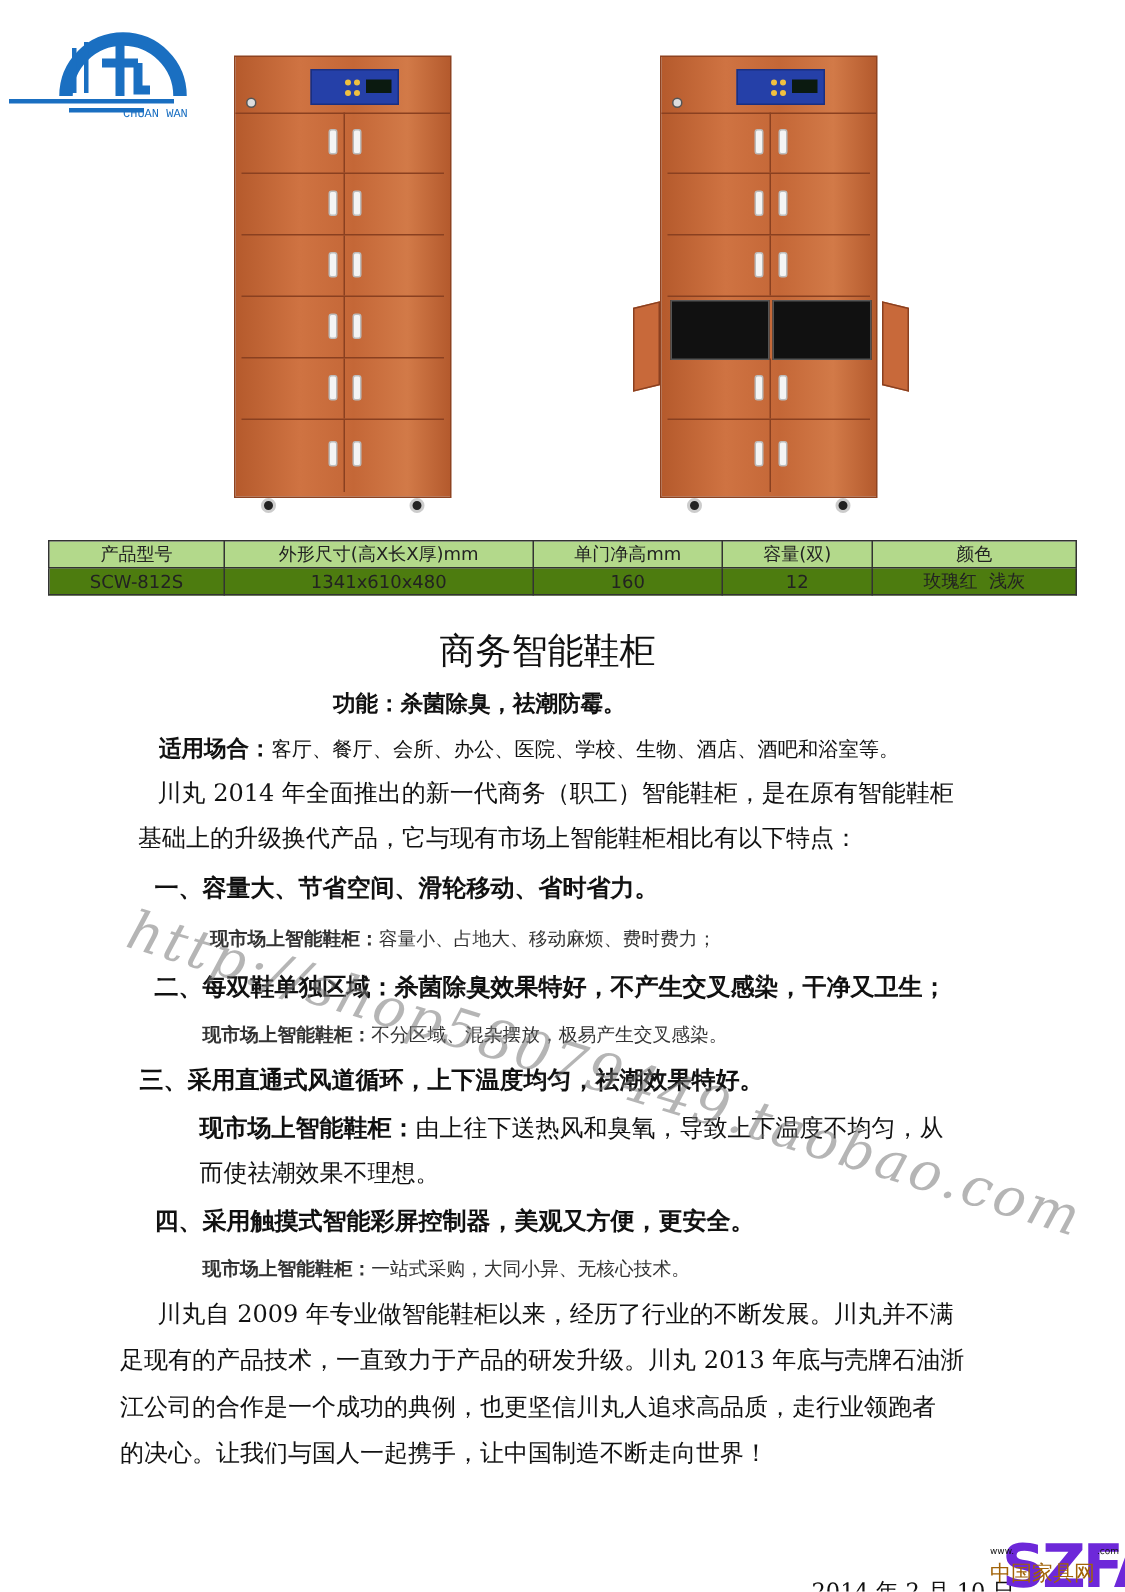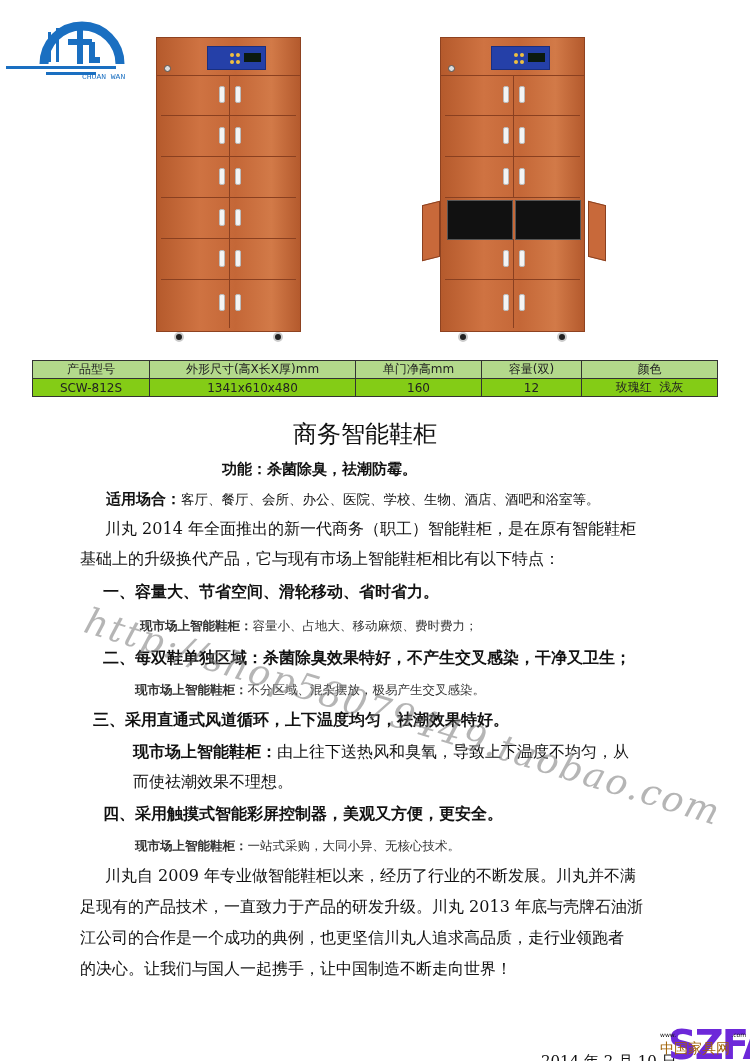--- a/index.html
+++ b/index.html
@@ -36,21 +36,21 @@
   .wheel { position: absolute; bottom: 0; width: 10px; height: 10px; border-radius: 50%;
            background: #222; border: 2px solid #ccc; box-sizing: border-box; }
   .open-box { position: absolute; background: #111; border: 1px solid #555; }
   .open-door { position: absolute; background: #c8693a; border: 1px solid #8a4020; }
 
   
   .spec { position: absolute; left: 32px; top: 360px; width: 686px; border-collapse: collapse;
           font-family: "DejaVu Sans", "Liberation Sans", sans-serif; font-size: 12px; }
   .spec th, .spec td { border: 1px solid #333; text-align: center; height: 17px; padding: 0; font-weight: normal; }
   .spec th { background: #b3d98b; color: #222; }
-  .spec td { background: #84cc16; color: #222; }
+  .spec td { background: #4d7c0f; color: #222; }
 
   
   .title { position: absolute; left: 0; width: 730px; top: 418px; text-align: center; font-size: 24px;
            font-family: "DejaVu Sans", sans-serif; }
   .line { position: absolute; white-space: nowrap; }
   .bold { font-weight: bold; font-family: "DejaVu Sans", sans-serif; }
   .f15 { font-size: 15px; }
   .f16 { font-size: 16px; }
   .f13 { font-size: 12.5px; }
   .grey { color: #333; }
@@ -198,21 +198,21 @@
 
 <div class="title">商务智能鞋柜</div>
 
 <div class="line bold f15" style="left:222px;top:460px">功能：杀菌除臭，祛潮防霉。</div>
 
 <div class="line f15" style="left:106px;top:490px">
   <span class="bold">适用场合：</span><span style="font-size:13.5px">客厅、餐厅、会所、办公、医院、学校、生物、酒店、酒吧和浴室等。</span>
 </div>
 
 <div class="line f16" style="left:105px;top:519px">川丸 2014 年全面推出的新一代商务（职工）智能鞋柜，是在原有智能鞋柜</div>
-<div class="line f16" style="left:80px;top:549px">基础上的升级换代产品，它与现有市场上智能鞋柜相比有以下特点：</div>
+<div class="line f16" style="left:92px;top:549px">基础上的升级换代产品，它与现有市场上智能鞋柜相比有以下特点：</div>
 
 <div class="line bold f16" style="left:103px;top:582px">一、容量大、节省空间、滑轮移动、省时省力。</div>
 <div class="line f13 grey" style="left:140px;top:618px">
   <span class="bold">现市场上智能鞋柜：</span><span>容量小、占地大、移动麻烦、费时费力；</span>
 </div>
 
 <div class="line bold f16" style="left:103px;top:648px">二、每双鞋单独区域：杀菌除臭效果特好，不产生交叉感染，干净又卫生；</div>
 <div class="line f13 grey" style="left:135px;top:682px">
   <span class="bold">现市场上智能鞋柜：</span><span>不分区域、混杂摆放，极易产生交叉感染。</span>
 </div>

